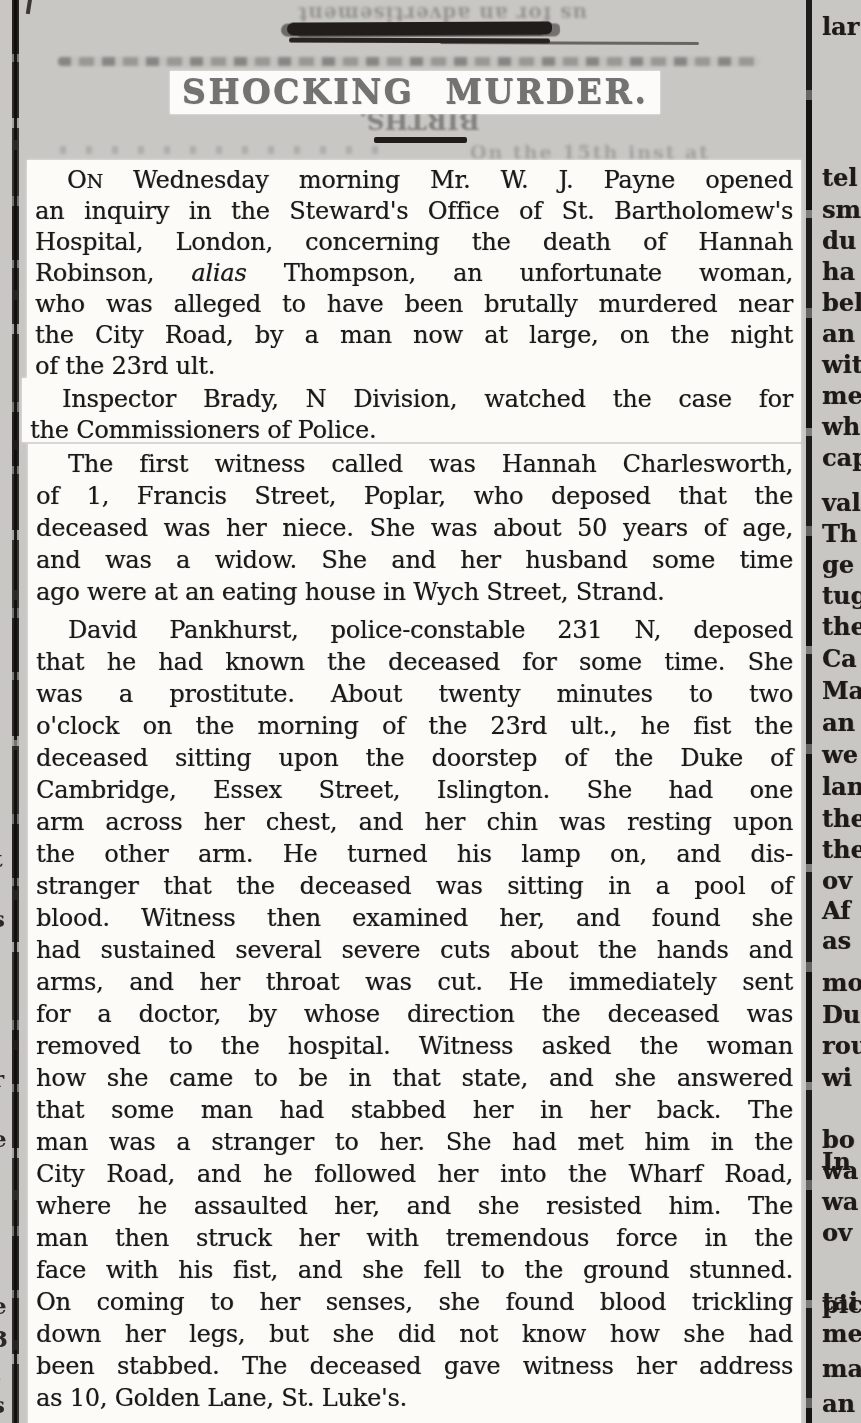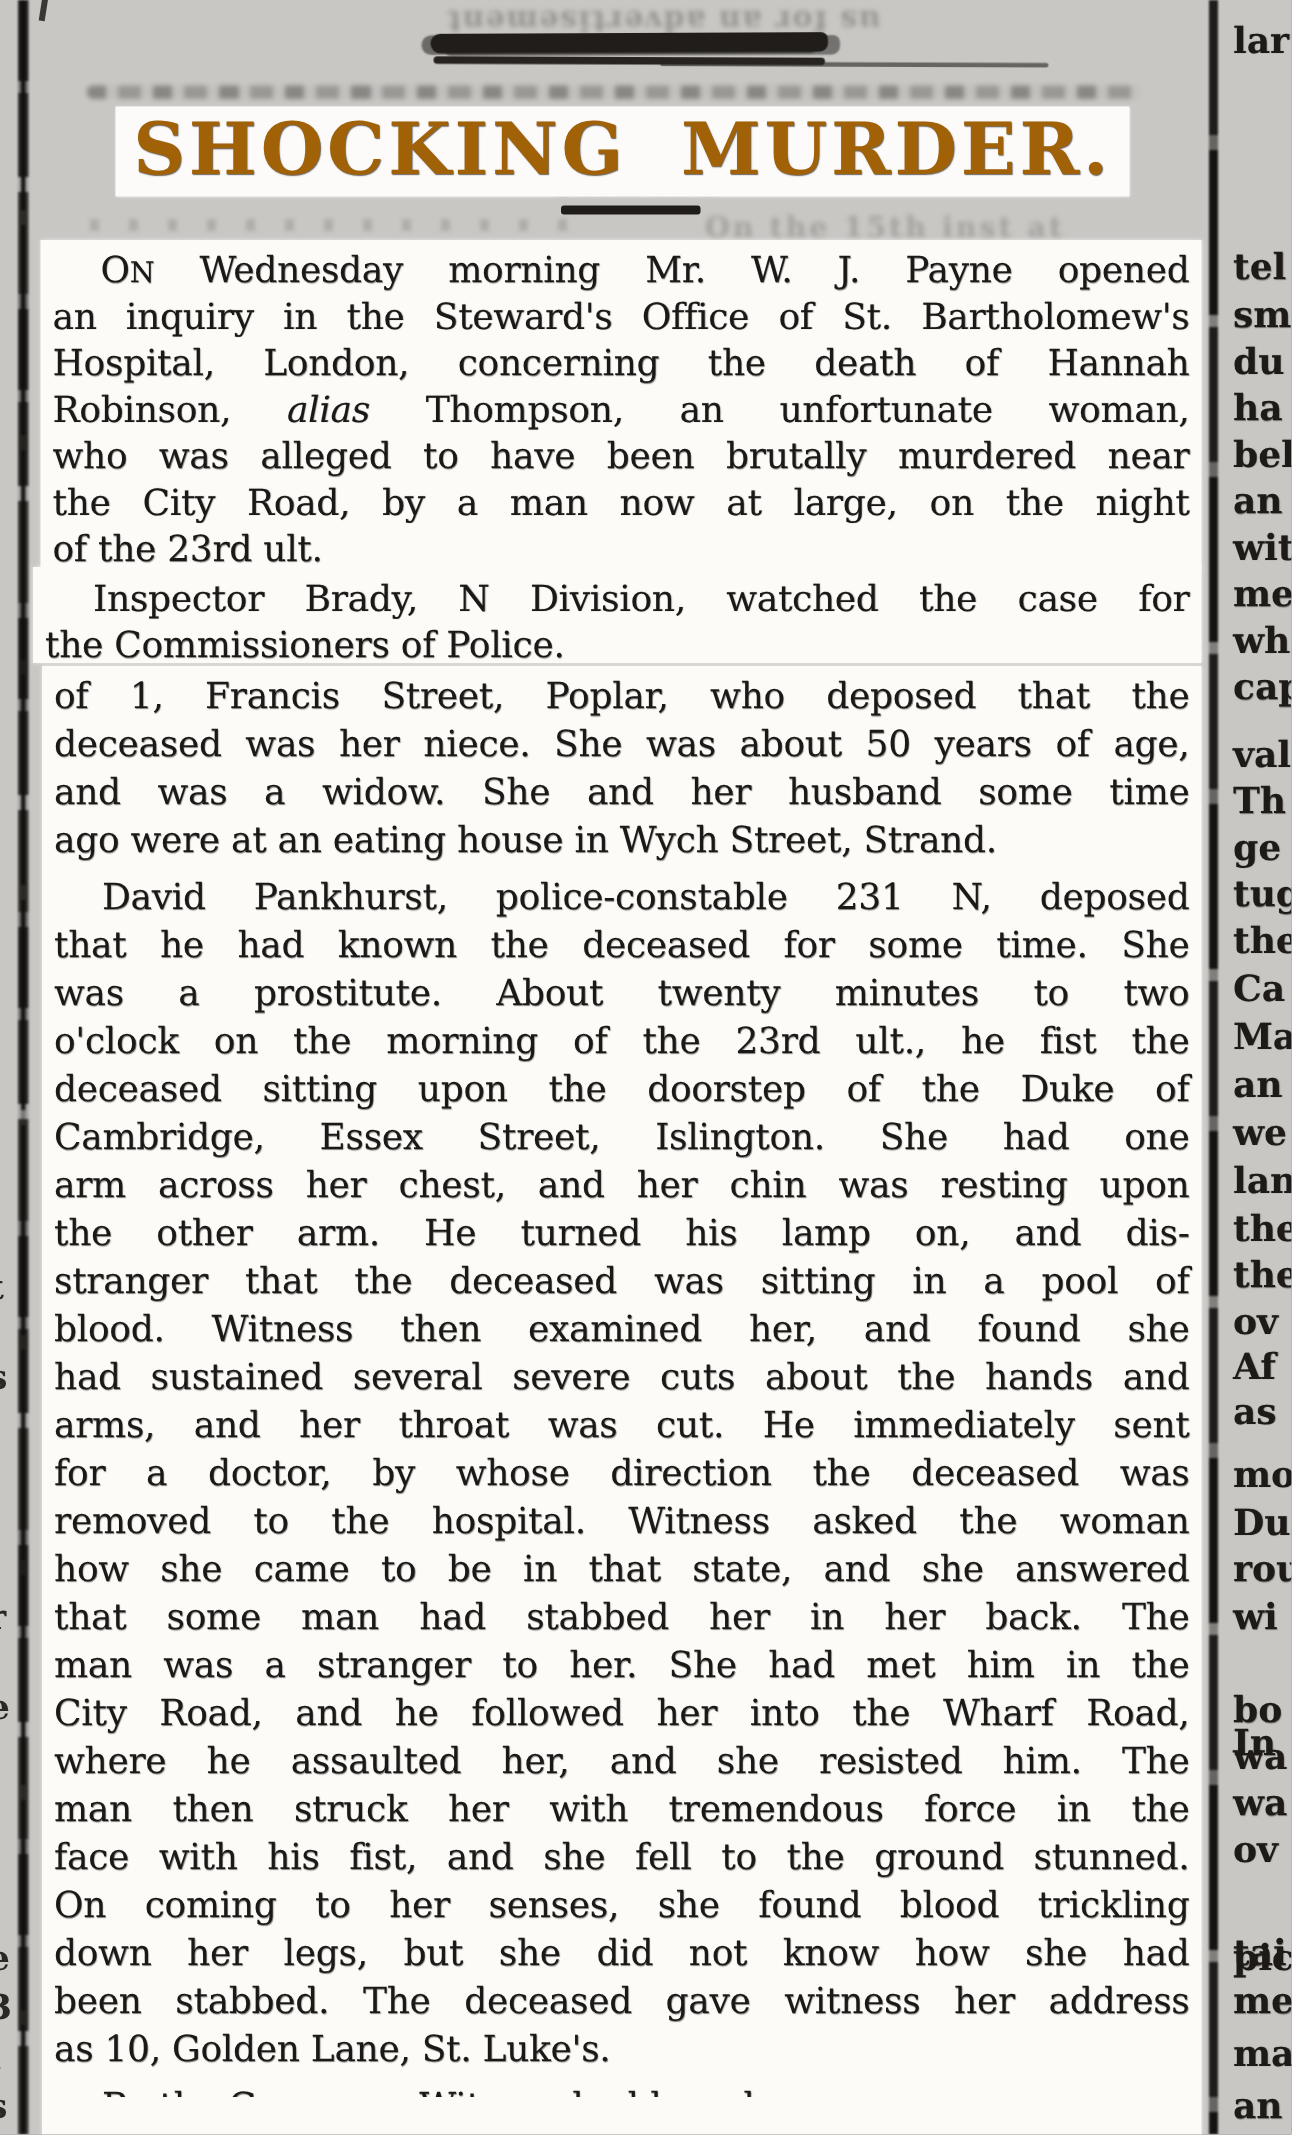--- a/index.html
+++ b/index.html
@@ -65,22 +65,22 @@
     color:#757370;letter-spacing:2px;}
   .ghost-specks{position:absolute;left:60px;top:146px;width:330px;height:8px;
     background:repeating-linear-gradient(90deg,
       rgba(80,78,75,.35) 0 6px, rgba(200,199,196,0) 6px 26px);
     filter:blur(1.4px);opacity:.6;}
   
   .headline-row{position:absolute;left:29px;top:71px;width:772px;
     display:flex;justify-content:center;}
   .headline-band{background:#fcfbf9;padding:1px 12px 3px 12px;
     box-shadow:0 0 2px rgba(255,255,255,.8);}
-  .headline{font-size:48px;font-weight:700;letter-spacing:2.5px;
-    word-spacing:17px;white-space:nowrap;color:#a16207;
+  .headline{font-size:33px;font-weight:700;letter-spacing:2.5px;
+    word-spacing:17px;white-space:nowrap;color:#737373;
     text-shadow:.5px .5px .8px rgba(20,17,15,.65);}
   
   .white-block{position:absolute;background:#fcfbf8;
     box-shadow:0 0 3px rgba(255,255,255,.6);}
   #block1{left:27px;top:160px;width:774px;height:214px;padding-top:5px;}
   #block2{left:22px;top:378px;width:779px;height:58px;padding-top:6px;}
   #block3{left:28px;top:444px;width:773px;height:979px;padding-top:4px;}
   .para{margin:0;padding:0 8px;}
   #block3 .para + .para{margin-top:6px;}
   .line{
@@ -143,20 +143,21 @@
       </div>
     </div>
   <div class="white-block" id="block2">
       <div class="para">
         <div class="line indent">Inspector Brady, N Division, watched the case for</div>
         <div class="line last">the Commissioners of Police.</div>
       </div>
     </div>
   <div class="white-block" id="block3">
       <div class="para">
+        <div class="line indent">The first witness called was Hannah Charlesworth,</div>
         <div class="line">of 1, Francis Street, Poplar, who deposed that the</div>
         <div class="line">deceased was her niece. She was about 50 years of age,</div>
         <div class="line">and was a widow.  She and her husband some time</div>
         <div class="line last">ago were at an eating house in Wych Street, Strand.</div>
       </div>
       <div class="para">
         <div class="line indent">David Pankhurst, police-constable 231 N, deposed</div>
         <div class="line">that he had known the deceased for some time.  She</div>
         <div class="line">was a prostitute.  About twenty minutes to two</div>
         <div class="line">o'clock on the morning of the 23rd ult., he fist the</div>

